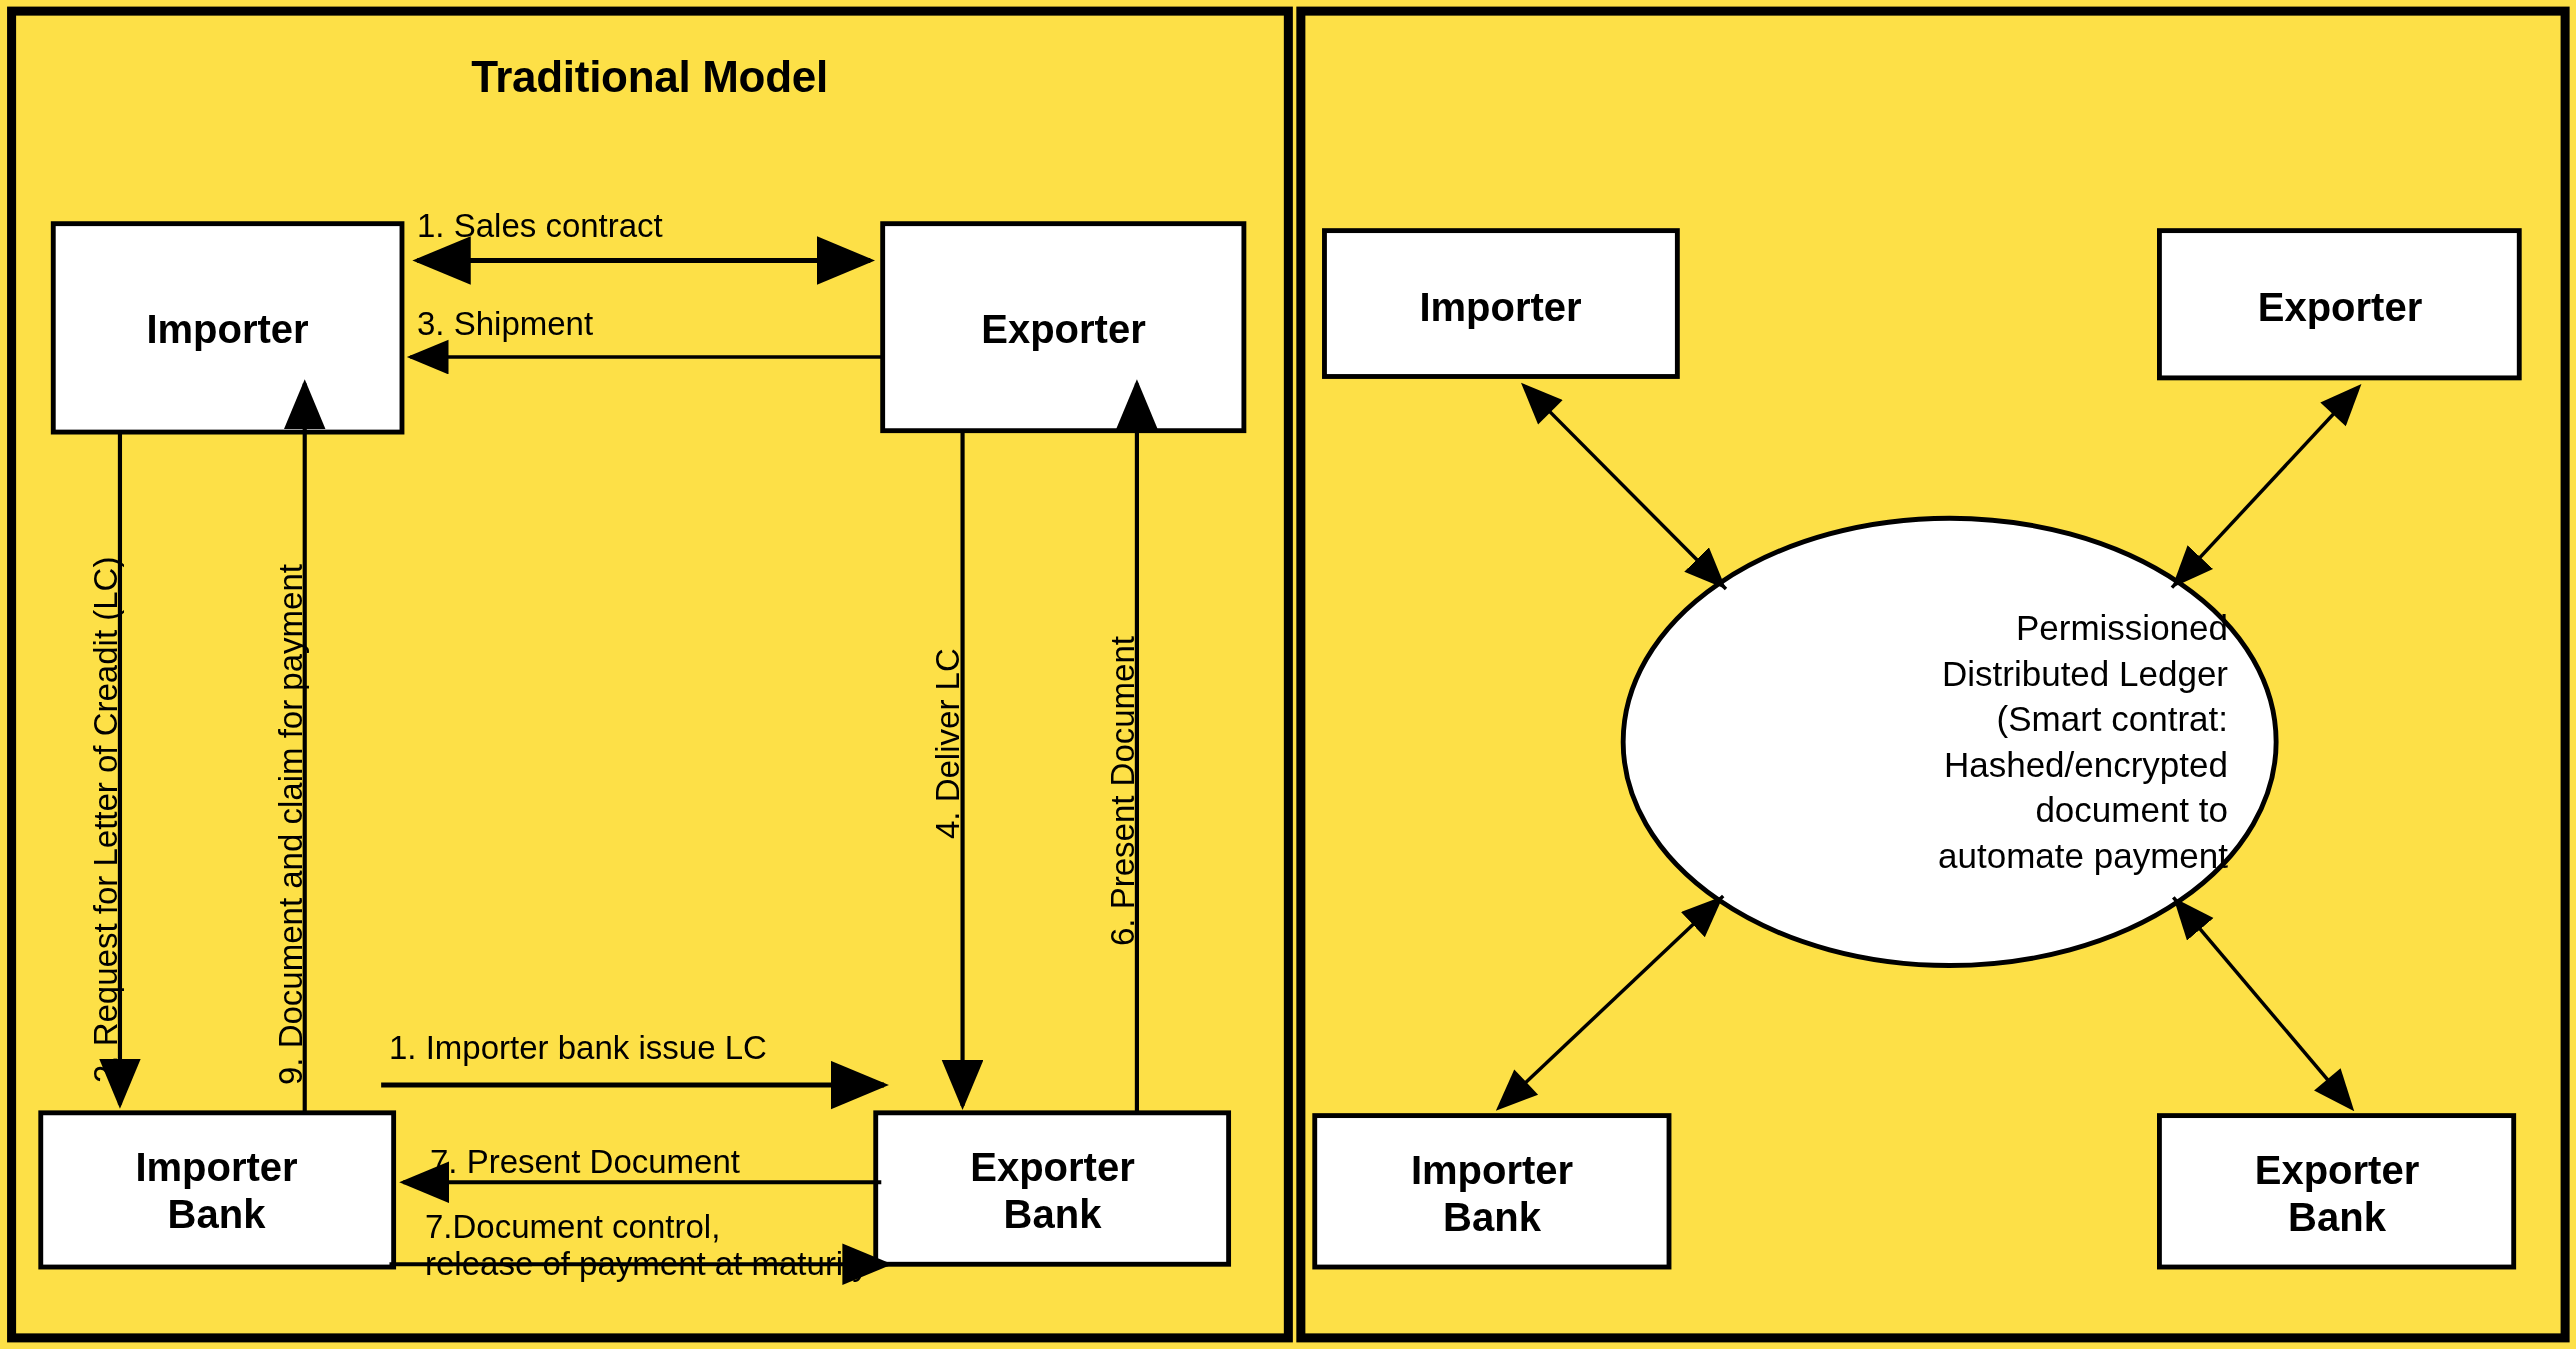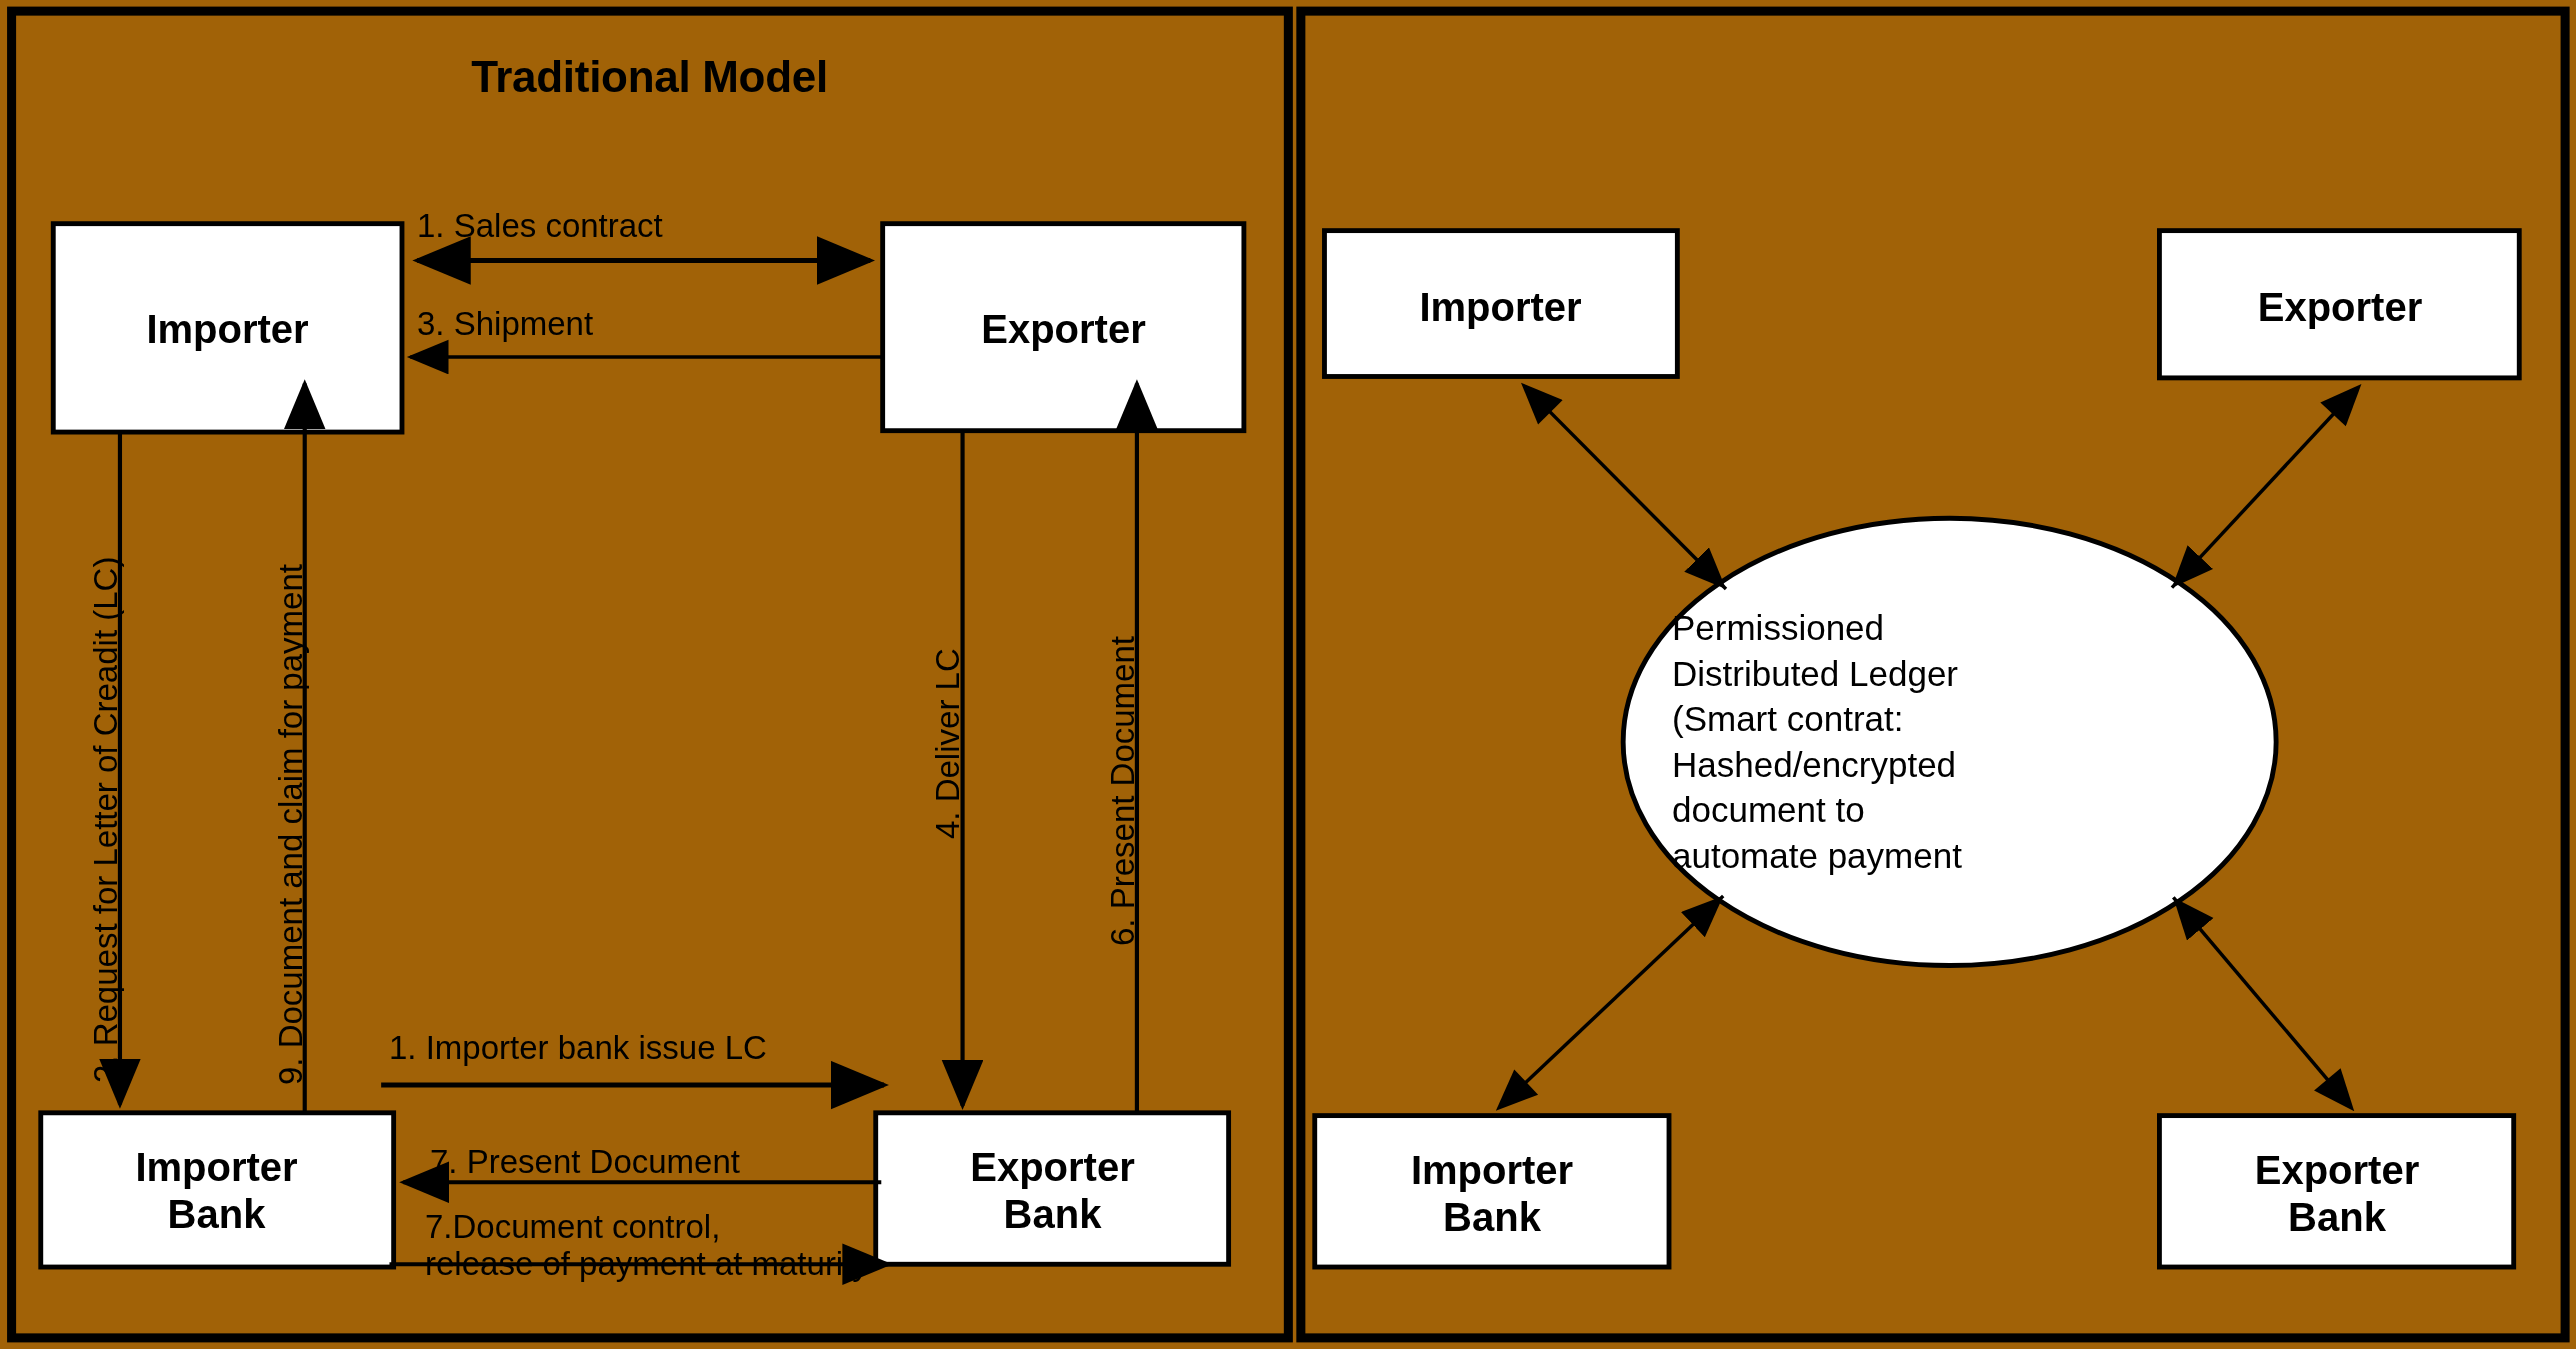--- a/index.html
+++ b/index.html
@@ -1,20 +1,20 @@
 <!DOCTYPE html>
 <html style="font-size:11px"><head>
 <meta charset="utf-8">
 <style>
   html,body{margin:0;padding:0;background:#fff;}
   body{
     font-family:"Liberation Sans","DejaVu Sans",sans-serif;
     width:2576px;height:1349px;overflow:hidden;
   }
-  #stage{position:relative;width:2576px;height:1349px;background:#a16207;}
+  #stage{position:relative;width:2576px;height:1349px;background:#fde047;}
   svg#canvas{position:absolute;left:0;top:0;width:2576px;height:1349px;}
 
   
   .txt{position:absolute;white-space:pre;color:#000;line-height:1.0;}
   .panel-title{
     font-size:44px;font-weight:bold;letter-spacing:-0.3px;
     text-align:center;line-height:1.05;
   }
   .node-label{
     font-size:40px;font-weight:bold;text-align:center;line-height:1.18;
@@ -25,21 +25,21 @@
     white-space:pre-line;
   }
   .edge-label.left{text-align:left;}
   .vert-label{
     font-size:33px;font-weight:normal;
     transform-origin:0 0;
     transform:rotate(-90deg);
     white-space:nowrap;
   }
   .ledger-text{
-    font-size:35px;font-weight:normal;text-align:left;line-height:1.30;
+    font-size:35px;font-weight:normal;text-align:right;line-height:1.30;
     white-space:pre-line;
   }
 </style>
 </head>
 <body>
 
 <div id="stage">
 
   <svg id="canvas" viewBox="0 0 3707 1942" xmlns="http://www.w3.org/2000/svg">
     <defs>

